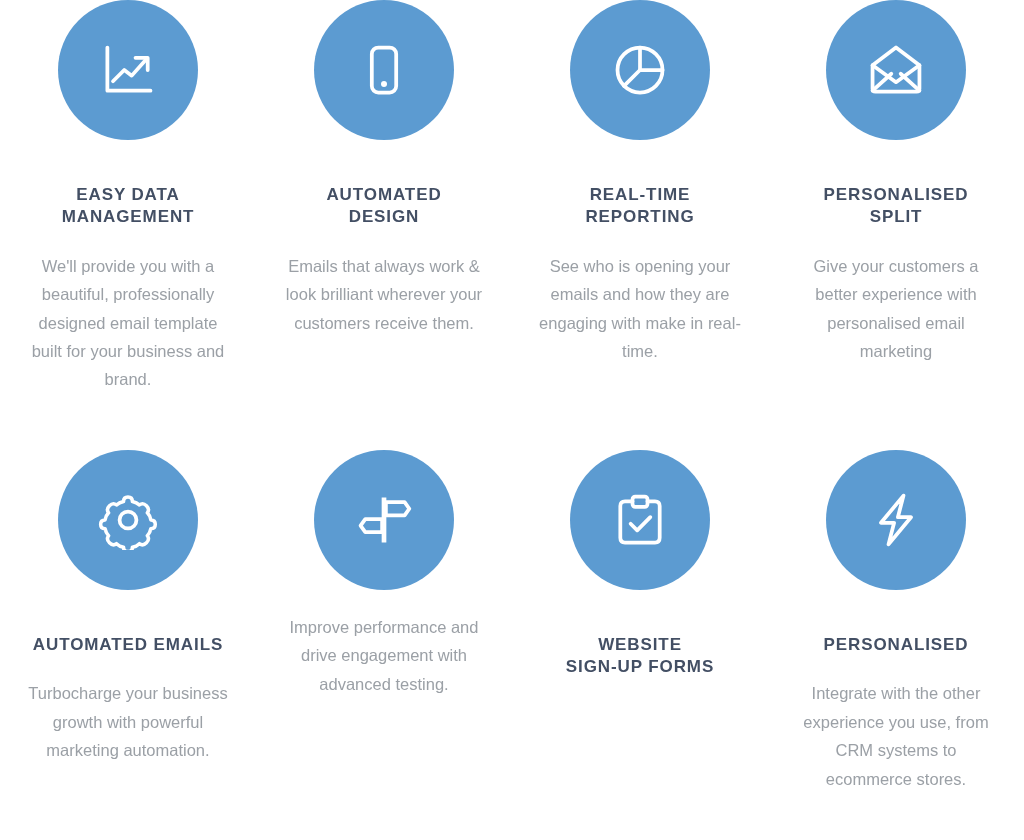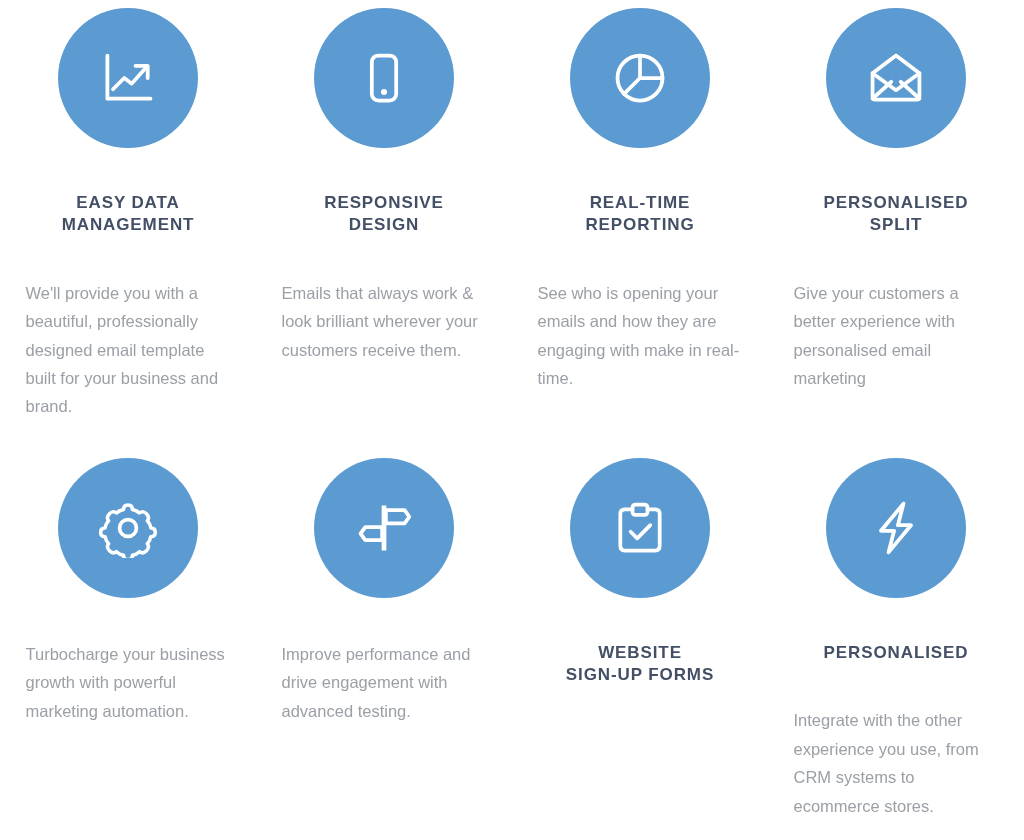--- a/index.html
+++ b/index.html
@@ -18,21 +18,21 @@
     display: grid;
     grid-template-columns: repeat(4, 256px);
     grid-template-rows: 450px 390px;
     align-content: start;
   }
 
   .feature-card {
     display: flex;
     flex-direction: column;
     align-items: center;
-    padding: 8px 14px;
+    padding: 0 14px;
   }
 
   .icon-circle {
     width: 140px;
     height: 140px;
     border-radius: 50%;
     background: #5c9bd1;
     display: flex;
     align-items: center;
     justify-content: center;
@@ -62,24 +62,24 @@
     font-size: 17px;
     font-weight: bold;
     letter-spacing: 0.9px;
     color: #434f64;
     text-align: center;
     line-height: 1.32;
     white-space: pre-line;
   }
 
   .feature-desc {
-    margin-top: 42px;
+    margin-top: 23px;
     font-size: 16.5px;
     color: #9ba0a6;
-    text-align: left;
+    text-align: center;
     line-height: 1.72;
     max-width: 205px;
   }
 </style>
 </head>
 <body>
 
 <div class="features-grid">
 
   <div class="feature-card row-1">
@@ -95,21 +95,21 @@
     <div class="feature-desc">We'll provide you with a beautiful, professionally designed email template built for your business and brand.</div>
   </div>
 
   <div class="feature-card row-1">
     <div class="icon-circle">
       <svg viewBox="0 0 64 64">
         <rect x="19" y="8" width="26" height="48" rx="7" ry="7"></rect>
         <circle class="solid" cx="32" cy="47" r="3.2"></circle>
       </svg>
     </div>
-    <div class="feature-title">RESPONSIVE
+    <div class="feature-title">AUTOMATED
 DESIGN</div>
     <div class="feature-desc">Emails that always work &amp; look brilliant wherever your customers receive them.</div>
   </div>
 
   <div class="feature-card row-1">
     <div class="icon-circle">
       <svg viewBox="0 0 64 64">
         <circle cx="32" cy="32" r="24"></circle>
         <path d="M32 32 L32 8"></path>
         <path d="M32 32 L56 32"></path>
@@ -135,20 +135,21 @@
     <div class="feature-desc">Give your customers a better experience with personalised email marketing</div>
   </div>
 
   <div class="feature-card row-2">
     <div class="icon-circle">
       <svg viewBox="0 0 64 64">
         <path d="M32 6 q5 0 5 5 q5 1 8 4 q4 -3 8 1 q4 4 1 8 q3 3 4 8 q5 0 5 5 q0 5 -5 5 q-1 5 -4 8 q3 4 -1 8 q-4 4 -8 1 q-3 3 -8 4 q0 5 -5 5 q-5 0 -5 -5 q-5 -1 -8 -4 q-4 3 -8 -1 q-4 -4 -1 -8 q-3 -3 -4 -8 q-5 0 -5 -5 q0 -5 5 -5 q1 -5 4 -8 q-3 -4 1 -8 q4 -4 8 -1 q3 -3 8 -4 q0 -5 5 -5 Z" transform="translate(0,-1) scale(0.94) translate(2,3)"></path>
         <circle cx="32" cy="32" r="9"></circle>
       </svg>
     </div>
+    <div class="feature-title">AUTOMATED EMAILS</div>
     <div class="feature-desc">Turbocharge your business growth with powerful marketing automation.</div>
   </div>
 
   <div class="feature-card row-2">
     <div class="icon-circle">
       <svg viewBox="0 0 64 64">
         <path class="solid" d="M29.5 8 h5 v48 h-5 Z"></path>
         <path d="M34 13 L54 13 L59 20 L54 27 L34 27 Z"></path>
         <path d="M30 31 L12 31 L7 38 L12 45 L30 45 Z"></path>
       </svg>

